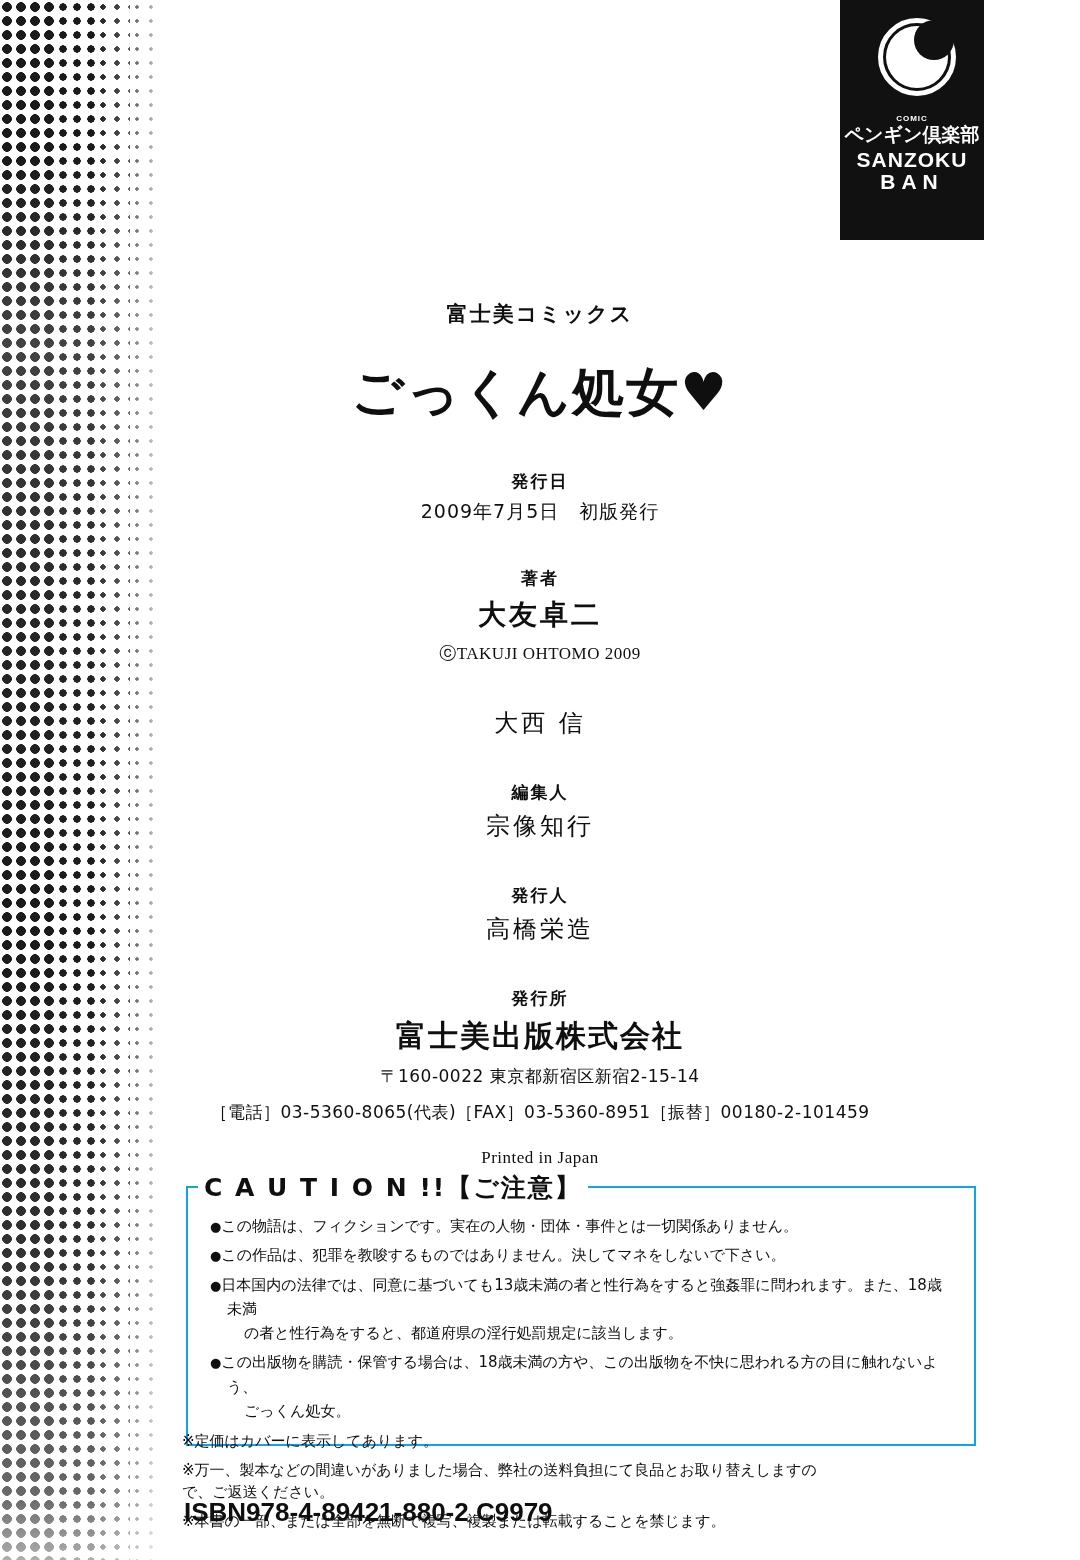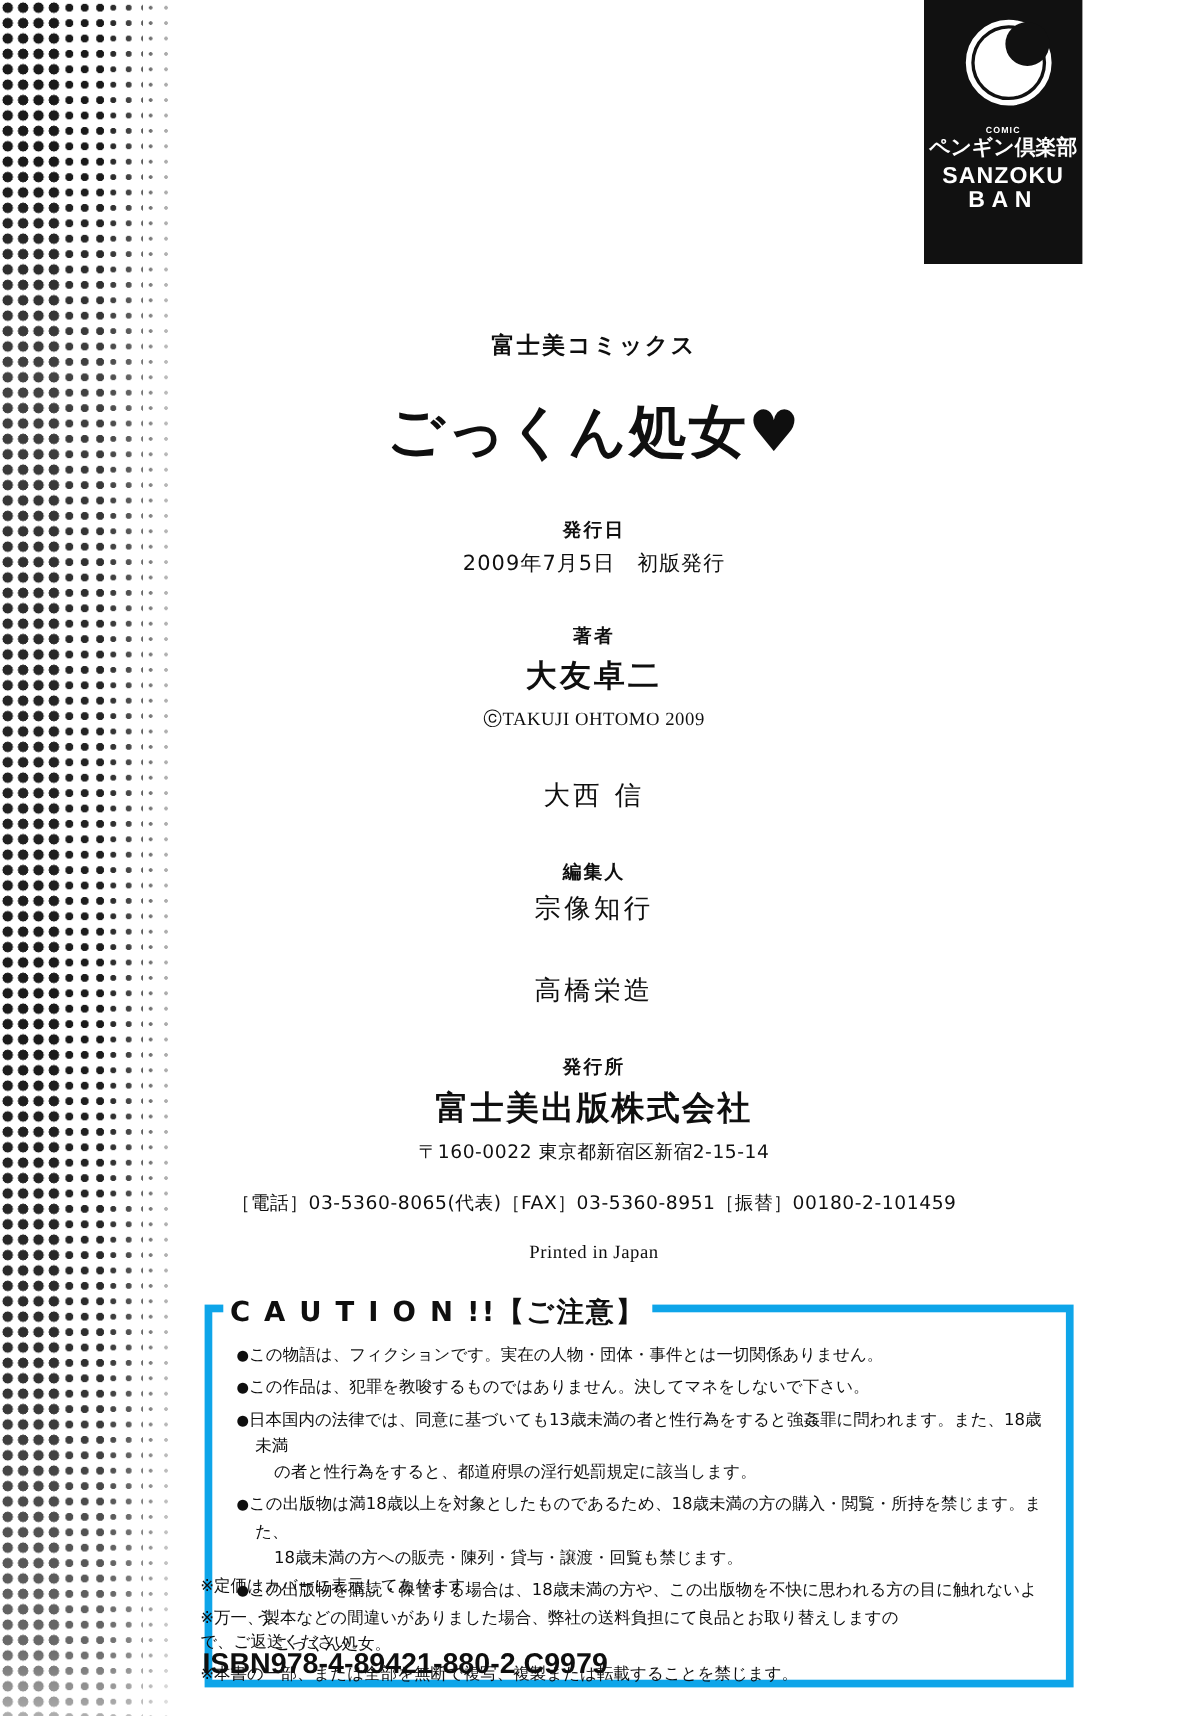--- a/index.html
+++ b/index.html
@@ -209,39 +209,39 @@
   }
   .addr {
     font-family: "DejaVu Sans", sans-serif;
     font-size: 17px;
     margin-top: 8px;
     letter-spacing: 0.5px;
   }
   .tel {
     font-family: "DejaVu Sans", sans-serif;
     font-size: 17px;
-    margin-top: 23px;
+    margin-top: 13px;
     letter-spacing: 0.5px;
   }
   .printed {
     font-family: "Liberation Serif", serif;
     font-size: 17px;
     margin-top: 24px;
     letter-spacing: 0.5px;
   }
 
   
   .caution-wrap {
     position: absolute;
     left: 186px;
     top: 1186px;
     width: 790px;
   }
   .caution-box {
-    border: 7px solid #0ea5e9;
+    border: 2px solid #0ea5e9;
     box-sizing: border-box;
     padding: 26px 18px 16px 22px;
     position: relative;
   }
   .caution-title {
     position: absolute;
     left: 10px;
     top: -17px;
     background: #ffffff;
     padding: 0 6px;
@@ -333,41 +333,41 @@
   <div class="block">
     <div class="val-mid">大西 信</div>
   </div>
 
   <div class="block">
     <div class="lbl">編集人</div>
     <div class="val-mid">宗像知行</div>
   </div>
 
   <div class="block">
+    <div class="lbl">発行人</div>
     <div class="val-mid">高橋栄造</div>
   </div>
 
   <div class="block">
     <div class="lbl">発行所</div>
     <div class="publisher">富士美出版株式会社</div>
     <div class="addr">〒160-0022 東京都新宿区新宿2-15-14</div>
     <div class="tel">［電話］03-5360-8065(代表)［FAX］03-5360-8951［振替］00180-2-101459</div>
   </div>
 
   <div class="printed">Printed in Japan</div>
 </div>
 
 <div class="caution-wrap">
   <div class="caution-box">
     <div class="caution-title">C A U T I O N !!【ご注意】</div>
     <ul class="caution-list">
       <li><span class="bullet">●</span><span>この物語は、フィクションです。実在の人物・団体・事件とは一切関係ありません。</span></li>
       <li><span class="bullet">●</span><span>この作品は、犯罪を教唆するものではありません。決してマネをしないで下さい。</span></li>
       <li><span class="bullet">●</span><span>日本国内の法律では、同意に基づいても13歳未満の者と性行為をすると強姦罪に問われます。また、18歳未満</span><br><span class="ind">の者と性行為をすると、都道府県の淫行処罰規定に該当します。</span></li>
-      <li><span class="bullet">●</span><span>この出版物は満18歳以上を対象としたものであるため、18歳未満の方の購入・閲覧・所持を禁じます。また、</span><br><span class="ind">18歳未満の方への販売・陳列・貸与・譲渡・回覧も禁じます。</span></li>
       <li><span class="bullet">●</span><span>この出版物を購読・保管する場合は、18歳未満の方や、この出版物を不快に思われる方の目に触れないよう、</span><br><span class="ind">ごっくん処女。</span></li>
     </ul>
   </div>
 </div>
 
 <div class="notes">
   <p>※定価はカバーに表示してあります。</p>
   <p>※万一、製本などの間違いがありました場合、弊社の送料負担にて良品とお取り替えしますので、ご返送ください。</p>
   <p>※本書の一部、または全部を無断で複写、複製または転載することを禁じます。</p>
 </div>

